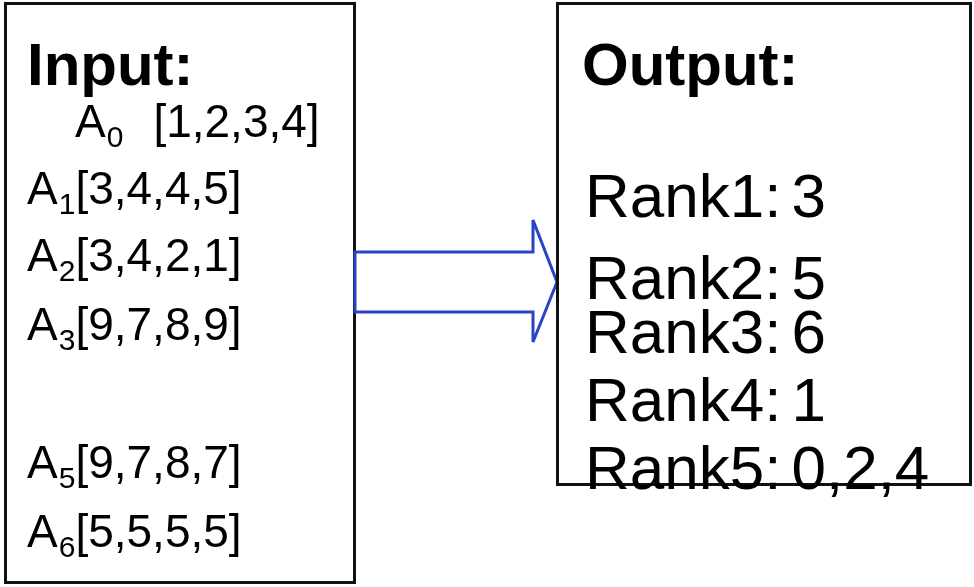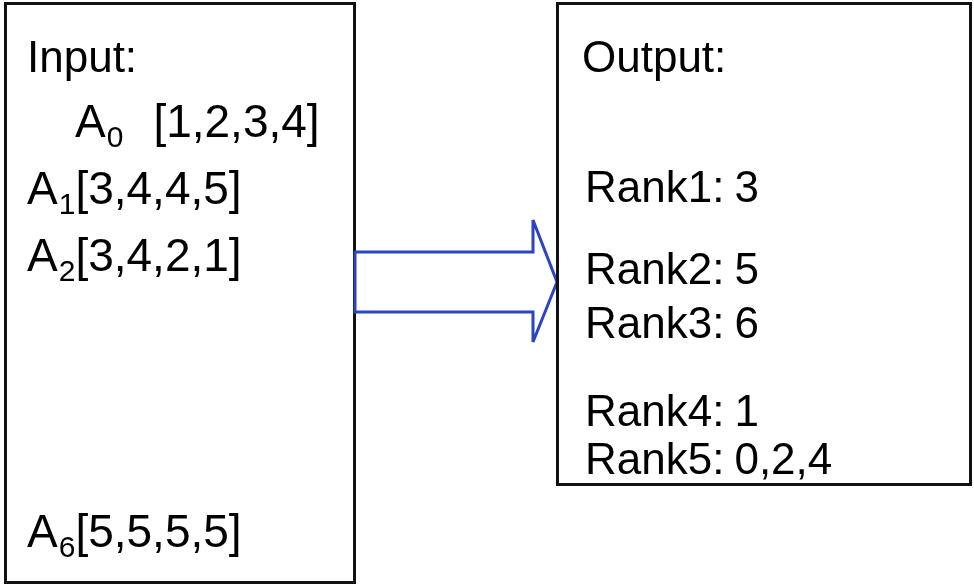--- a/index.html
+++ b/index.html
@@ -28,23 +28,24 @@
       height: 582px;
     }
     #output-box {
       left: 556px;
       top: 2px;
       width: 416px;
       height: 484px;
     }
     .box-title {
       position: absolute;
-      font-size: 44px;
+      font-size: 60px;
       line-height: 1;
       white-space: nowrap;
+      font-weight: bold;
     }
     #input-box .box-title {
       left: 20px;
       top: 30px;
     }
     #output-box .box-title {
       left: 23px;
       top: 30px;
     }
     .row {
@@ -64,21 +65,21 @@
       margin-left: 1px;
     }
     .row .var-vector {
     }
     .row.first .var-vector {
       margin-left: 30px;
     }
     .rank-row {
       position: absolute;
       left: 26px;
-      font-size: 44px;
+      font-size: 62px;
       line-height: 1;
       white-space: nowrap;
     }
     .rank-row .rank-label {
       letter-spacing: 0px;
     }
     .rank-row .rank-value {
       margin-left: 10px;
     }
     #arrow {
@@ -100,22 +101,28 @@
   </div>
 
   <div class="row" style="top:160px;">
     <span class="var-name"><span>A</span><span class="var-sub">1</span></span><span class="var-vector">[3,4,4,5]</span>
   </div>
 
   <div class="row" style="top:227px;">
     <span class="var-name"><span>A</span><span class="var-sub">2</span></span><span class="var-vector">[3,4,2,1]</span>
   </div>
 
+  <div class="row" style="top:296px;">
+    <span class="var-name"><span>A</span><span class="var-sub">3</span></span><span class="var-vector">[9,7,8,9]</span>
+  </div>
 
 
+  <div class="row" style="top:434px;">
+    <span class="var-name"><span>A</span><span class="var-sub">5</span></span><span class="var-vector">[9,7,8,7]</span>
+  </div>
 
   <div class="row" style="top:503px;">
     <span class="var-name"><span>A</span><span class="var-sub">6</span></span><span class="var-vector">[5,5,5,5]</span>
   </div>
 </div>
 
 <svg id="arrow" viewBox="0 0 215 140" xmlns="http://www.w3.org/2000/svg">
   <polygon points="5,42 183,42 183,10 207,72 183,132 183,102 5,102" fill="#ffffff" stroke="#2b44c4" stroke-width="3" stroke-linejoin="miter"></polygon>
 </svg>
 
@@ -127,20 +134,20 @@
   </div>
 
   <div class="rank-row" style="top:228px;margin-top:14px;">
     <span class="rank-label">Rank2:</span><span class="rank-value">5</span>
   </div>
 
   <div class="rank-row" style="top:296px;">
     <span class="rank-label">Rank3:</span><span class="rank-value">6</span>
   </div>
 
-  <div class="rank-row" style="top:384px;">
+  <div class="rank-row" style="top:364px;">
     <span class="rank-label">Rank4:</span><span class="rank-value">1</span>
   </div>
 
   <div class="rank-row" style="top:432px;">
     <span class="rank-label">Rank5:</span><span class="rank-value">0,2,4</span>
   </div>
 </div>
 
 </body></html>

